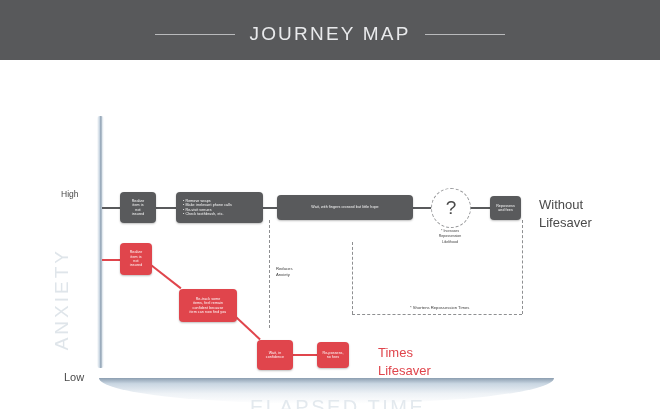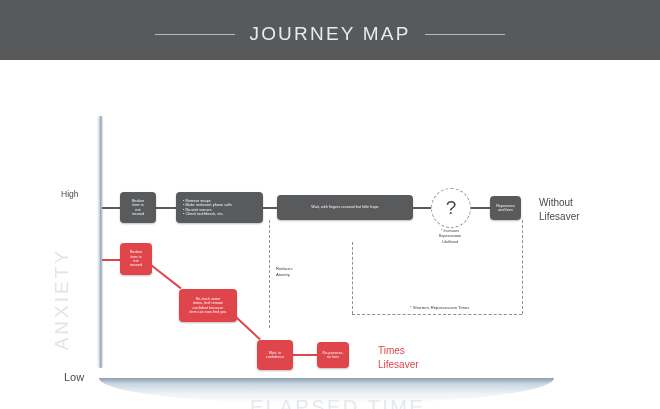--- a/index.html
+++ b/index.html
@@ -102,21 +102,21 @@
     position:absolute;border-left:1px dashed #8e8f91;z-index:1;
   }
   .hdash{
     position:absolute;border-top:1px dashed #8e8f91;z-index:1;
   }
   .vdash2{position:absolute;border-left:1px dashed #8e8f91;z-index:1;}
 
   .ann{position:absolute;font-size:4.2px;color:#3d3d3d;line-height:1.5;z-index:3;}
 
   .legend{
-    position:absolute;font-size:10px;line-height:1.35;z-index:5;
+    position:absolute;font-size:13px;line-height:1.35;z-index:5;
   }
   .legend.without{left:535px;top:128px;color:#4a4a4a;}
   .legend.with{left:374px;top:276px;color:#e0454c;}
 </style>
 </head>
 <body>
 
 <div class="header">
   <div class="header-inner">
     <div class="title-row">

